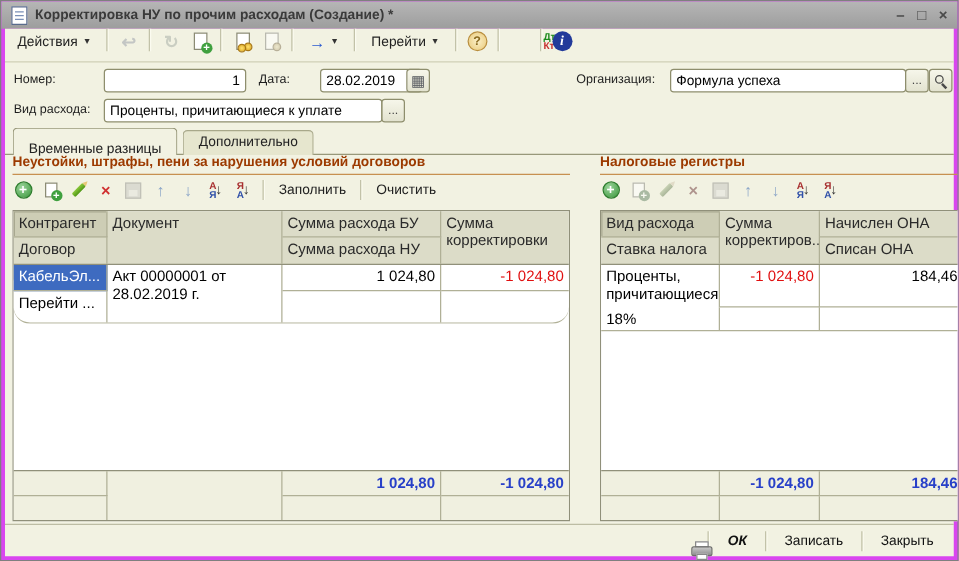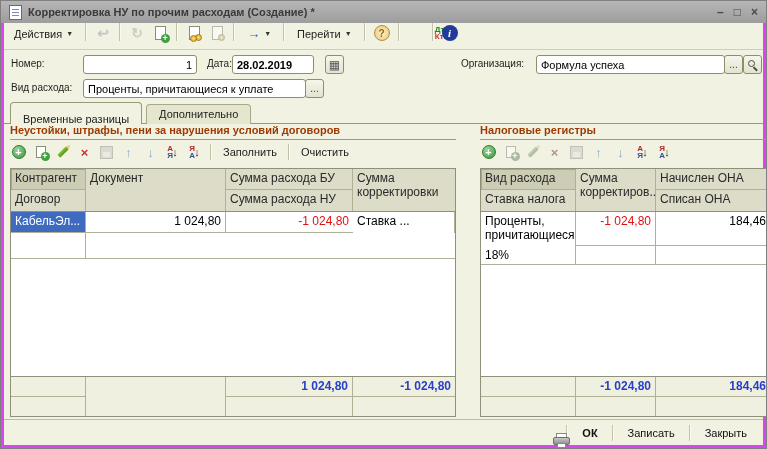--- a/index.html
+++ b/index.html
@@ -82,32 +82,32 @@
   .cell.wrap{white-space:normal;}
   .cell.last{border-right:none;}
   .thead{background:#DCDCC8;border-bottom:1px solid #90907A;grid-auto-rows:21px;}
   .thead .cell{color:#2A2A2A;}
   .thead .pressed{background:#CDCDB5;box-shadow:inset 1px 1px 0 #A8A890;}
   .hdiv{border-bottom:1px solid #B0B096;}
   .span2{grid-row:span 2;}
   .num{text-align:right;}
   .neg{color:#E01010;}
   .record{border-bottom:1px solid #B0B096;background:#fff;}
-  .rec-left{grid-auto-rows:21px 25px;}
+  .rec-left{grid-auto-rows:21px 25px;border-radius:13px;}
   .rec-right{grid-auto-rows:34px 18px;}
   .sel{background:#3E6BC0;color:#fff;}
   .tbody-fill{flex:1;background:#fff;}
   .tfoot{background:#F0F0E0;border-top:1px solid #90907A;grid-auto-rows:20px 19px;}
   .tfoot .cell{font-weight:bold;color:#2840C8;}
 
   
   .btnbar{position:absolute;left:0;right:0;bottom:0;height:26px;border-top:1px solid #BDBDA4;display:flex;align-items:center;justify-content:flex-end;padding:0 6px;}
   .bsep{width:2px;height:16px;border-left:1px solid #C2C2A8;border-right:1px solid #FBFBF0;margin:0 4px;}
   .bbtn{font-size:11px;color:#111;padding:3px 9px;border:1px solid transparent;border-radius:2px;}
-  .bbtn.ok{font-weight:bold;}
+  .bbtn.ok{font-weight:bold;font-style:italic;}
   .printer{position:relative;width:20px;height:16px;}
   .printer .paper-top{position:absolute;left:4px;top:0;width:11px;height:5px;background:#fff;border:1px solid #888;}
   .printer .pbody{position:absolute;left:1px;top:4px;width:17px;height:8px;background:linear-gradient(#C8C8C8,#8E8E8E);border:1px solid #6E6E6E;border-radius:2px;}
   .printer .paper-out{position:absolute;left:5px;top:10px;width:9px;height:5px;background:#fff;border:1px solid #888;}
 </style>
 </head>
 <body>
 
 <div class="window">
   <div class="titlebar">
@@ -180,21 +180,21 @@
       <span class="tsep"></span>
       <span class="ticon">
           <span class="info-circle">i</span>
         </span>
     </div>
 
     <div class="row1">
       <span class="flabel" style="left:7px">Номер:</span>
       <input class="finput num-input" style="left: 79px; width: 114px;" value="1">
       <span class="flabel" style="left:203px">Дата:</span>
-      <input class="finput" style="left: 228px; width: 82px; font-weight: bold;" value="28.02.2019">
+      <input class="finput" style="left: 252px; width: 82px;" value="28.02.2019">
       <button class="sbtn" style="left:321px">
           <span class="cal-glyph">▦</span>
         </button>
       <span class="flabel" style="left:457px">Организация:</span>
       <input class="finput" style="left: 532px; width: 189px;" value="Формула успеха">
       <button class="sbtn" style="left:720px">...</button>
       <button class="sbtn" style="left:739px">
           <span class="mag">
             <span class="lens"></span>
             <span class="handle"></span>
@@ -265,23 +265,24 @@
           <div class="cell pressed hdiv">Контрагент</div>
           <div class="cell span2">Документ</div>
           <div class="cell hdiv">Сумма расхода БУ</div>
           <div class="cell last span2 wrap">Сумма корректировки</div>
           <div class="cell">Договор</div>
           <div class="cell">Сумма расхода НУ</div>
         </div>
         <div class="tbody-fill">
           <div class="grid cols-left record rec-left">
             <div class="cell sel hdiv">КабельЭл...</div>
+            <div class="cell span2 wrap">Акт 00000001 от 28.02.2019 г.</div>
             <div class="cell num hdiv">1 024,80</div>
             <div class="cell last num neg hdiv">-1 024,80</div>
-            <div class="cell">Ставка ...</div>
+            <div class="cell">Перейти ...</div>
             <div class="cell"></div>
             <div class="cell last"></div>
           </div>
         </div>
         <div class="grid cols-left tfoot">
           <div class="cell hdiv"></div>
           <div class="cell span2"></div>
           <div class="cell num hdiv">1 024,80</div>
           <div class="cell last num hdiv">-1 024,80</div>
           <div class="cell"></div>

